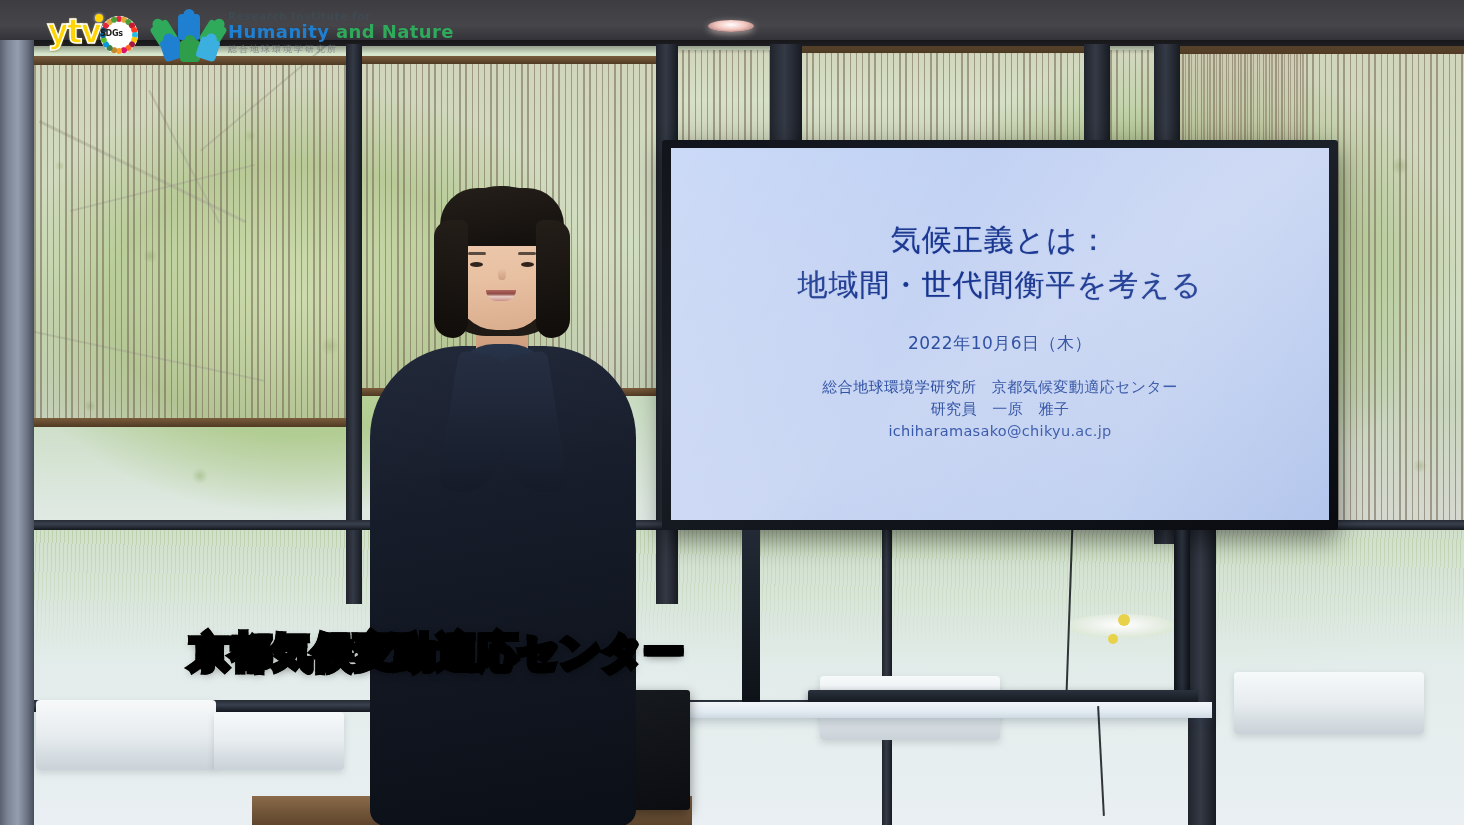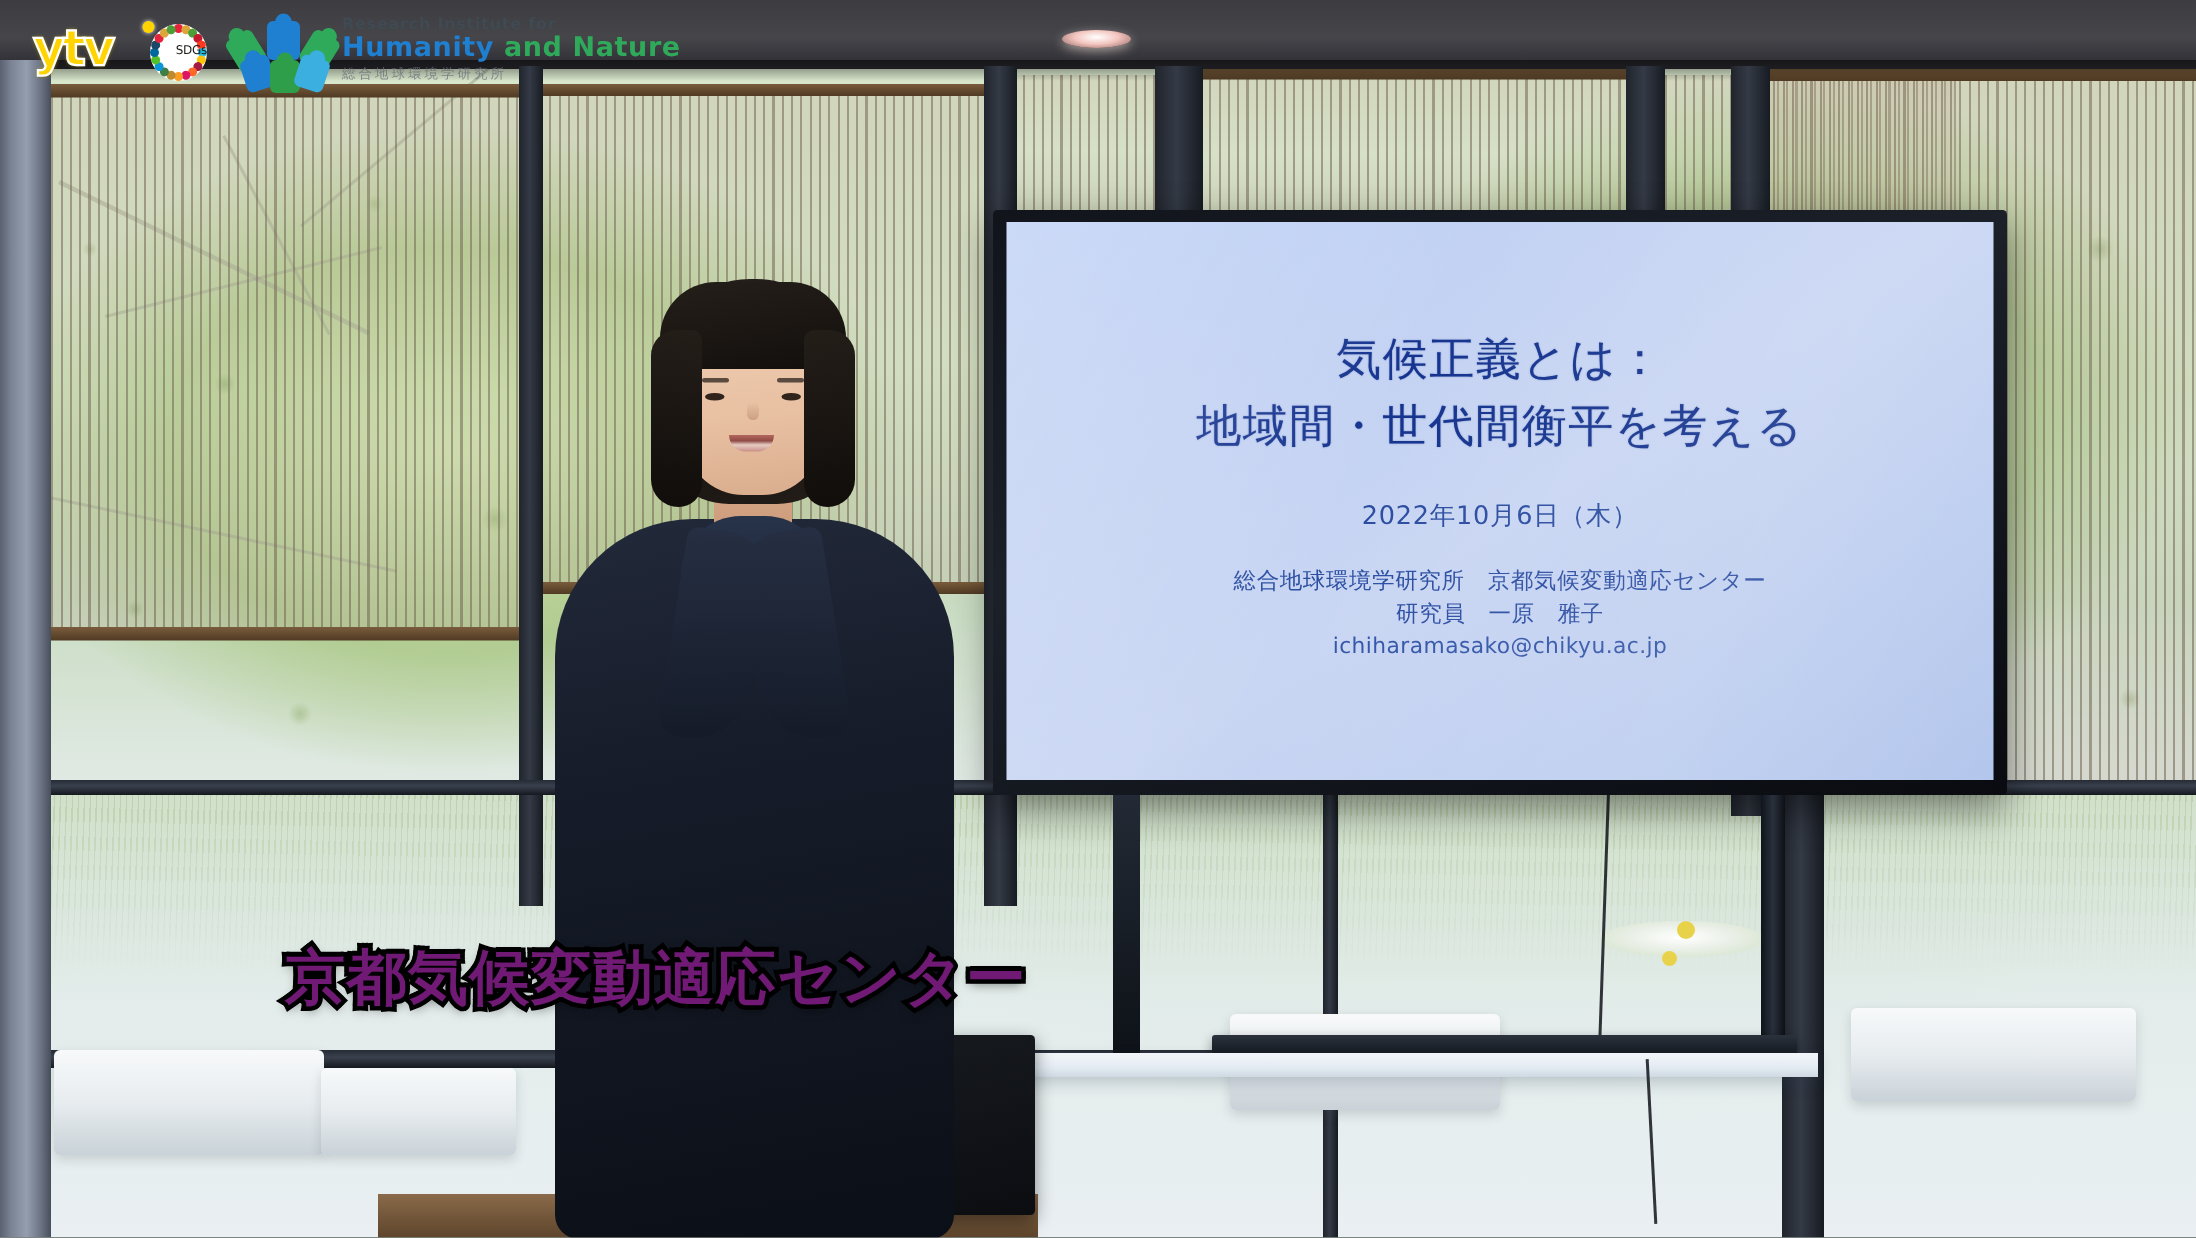--- a/index.html
+++ b/index.html
@@ -178,57 +178,57 @@
     background:linear-gradient(170deg,#262f43,#141a27);}
   .sp-lapel-r{position:absolute;left:148px;top:168px;width:58px;height:140px;
     transform:rotate(-9deg);border-radius:30px 8px 14px 40px;
     background:linear-gradient(190deg,#262f43,#141a27);}
   .sp-shadow{position:absolute;left:30px;top:300px;width:240px;height:340px;
     background:radial-gradient(ellipse at 50% 40%,rgba(0,0,0,.22),rgba(0,0,0,0) 70%);}
 
   
   #logo-bar{position:absolute;left:0;top:0;width:470px;height:62px;}
   #ytv-logo{position:absolute;left:22px;top:12px;width:78px;height:38px;
-    display:flex;align-items:center;justify-content:flex-start;}
+    display:flex;align-items:center;justify-content:flex-end;}
   .ytv-text{
     font-family:"DejaVu Sans","Liberation Sans",sans-serif;
     font-weight:700;font-size:33px;letter-spacing:-2px;line-height:1;
     color:#ffd400;
     -webkit-text-stroke:1.5px #ffffff;
     text-shadow:0 0 3px rgba(255,212,0,.8),0 1px 2px rgba(0,0,0,.5);
   }
   .ytv-dot{position:absolute;right:-3px;top:2px;width:8px;height:8px;border-radius:50%;
     background:#ffd400;box-shadow:0 0 3px rgba(255,255,255,.9);}
   #sdgs-badge{position:absolute;left:100px;top:16px;width:38px;height:38px;border-radius:50%;
     background:#ffffff;}
   #sdgs-badge .ring{position:absolute;inset:0;}
   #sdgs-badge .seg{position:absolute;width:6px;height:6px;border-radius:50%;
     left:16px;top:0px;transform-origin:3px 19px;}
-  .sdgs-label{position:absolute;left:0;right:0;top:13px;text-align:right;
-    font-size:8px;font-weight:400;color:#1d1d1b;letter-spacing:-.2px;
+  .sdgs-label{position:absolute;left:0;right:0;top:13px;text-align:left;
+    font-size:8px;font-weight:700;color:#1d1d1b;letter-spacing:-.2px;
     font-family:"DejaVu Sans","Liberation Sans",sans-serif;}
   #rihn-logo{position:absolute;left:152px;top:8px;width:74px;height:52px;}
   .pz{position:absolute;border-radius:4px;}
   .pz::before{content:"";position:absolute;left:50%;top:-5px;transform:translateX(-50%);
     width:11px;height:11px;border-radius:50%;background:inherit;}
   #rihn-text{position:absolute;left:228px;top:10px;width:236px;}
   .rihn-l1{font-size:10.5px;font-weight:700;color:#3f4a52;letter-spacing:.6px;
     font-family:"DejaVu Sans","Liberation Sans",sans-serif;}
   .rihn-l2{font-size:18px;font-weight:700;letter-spacing:.4px;line-height:1.05;margin-top:1px;
     font-family:"DejaVu Sans","Liberation Sans",sans-serif;}
   .rihn-hu{color:#1f7fd0;}
   .rihn-na{color:#2faa5a;}
   .rihn-jp{font-size:9px;color:#6a7078;letter-spacing:2px;margin-top:1px;opacity:.75;
     font-family:"DejaVu Sans","Liberation Sans",sans-serif;}
 
   
   #caption{position:absolute;left:190px;top:630px;width:780px;}
   .cap-org{
     font-family:"DejaVu Sans","Liberation Sans",sans-serif;
-    font-size:40px;font-weight:700;color:#701a75;letter-spacing:1px;line-height:1.1;
+    font-size:40px;font-weight:700;color:#000000;letter-spacing:1px;line-height:1.1;
     -webkit-text-stroke:6px #000;
     paint-order:stroke fill;
     text-shadow:
       2px 2px 0 #000,-2px 2px 0 #000,2px -2px 0 #000,-2px -2px 0 #000,
       3px 0 0 #000,-3px 0 0 #000,0 3px 0 #000,0 -3px 0 #000,
       0 3px 8px rgba(0,0,0,.6);
   }
   .cap-name{
     font-family:"DejaVu Sans","Liberation Sans",sans-serif;
     font-size:76px;font-weight:700;color:#ffffff;letter-spacing:4px;line-height:1.1;

